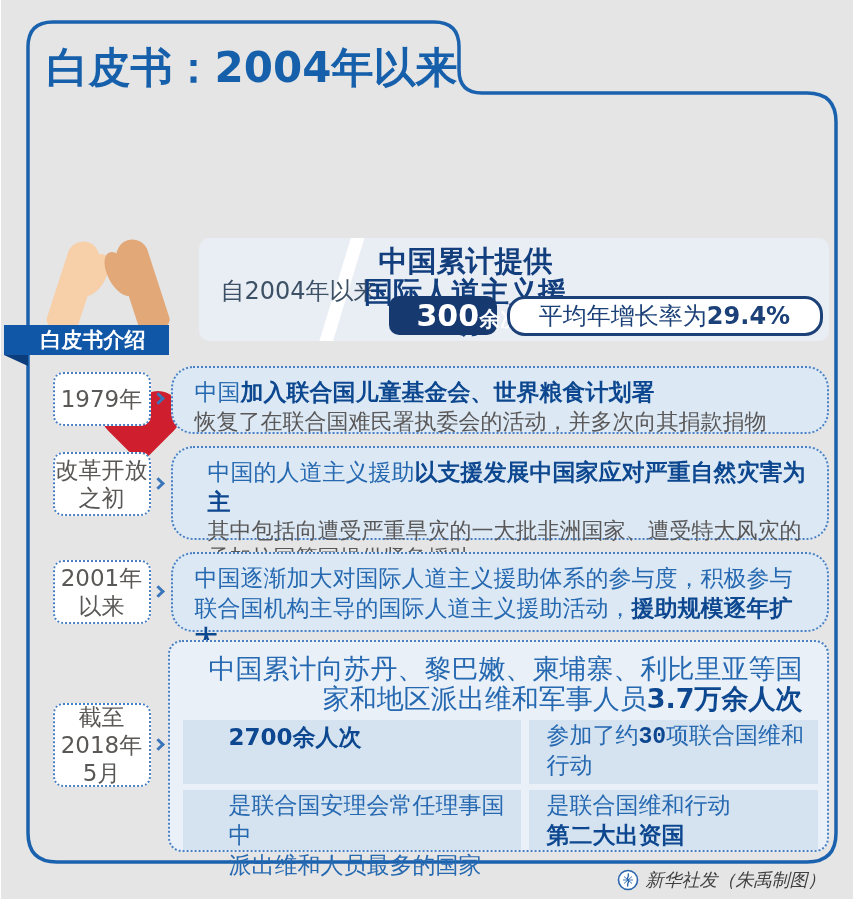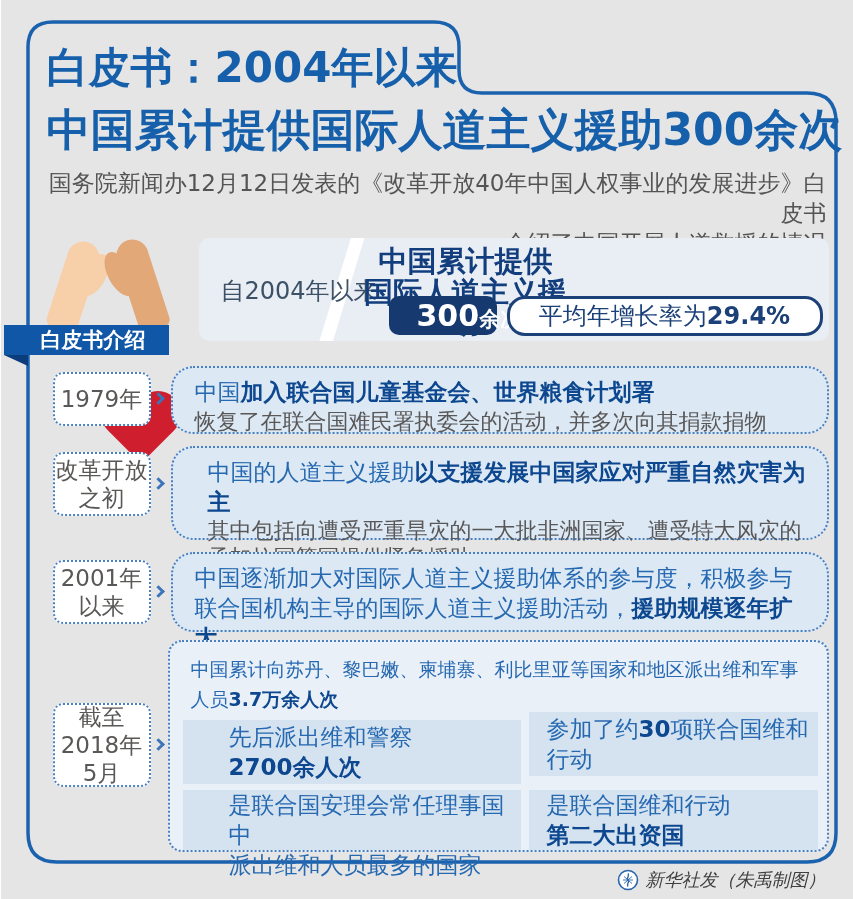--- a/index.html
+++ b/index.html
@@ -64,48 +64,43 @@
           border-right:3px solid #3b76ba; transform:rotate(45deg); }
   .cbox { position:absolute; left:170px; width:658px; border:2px dotted #4a80c2; border-radius:22px;
           background:#dce9f5; padding:9px 16px 8px 22px; font-size:23px; line-height:30px; }
   .t-blue { color:#2669b1; }
   .t-navy { color:#0c478f; font-weight:bold; }
   .t-gray { color:#595757; font-size:22px; }
 
   
   .cbox4 { position:absolute; left:167px; top:640px; width:661px; height:212px;
            border:2px dotted #4a80c2; border-radius:14px; background:#e9f0f8; }
-  .s4-intro { position:absolute; left:21px; top:12px; width:620px; font-size:19px; line-height:30px; }
+  .s4-intro { position:absolute; left:13px; top:12px; width:620px; font-size:27px; line-height:30px;text-align:right; }
   .s4-cell { position:absolute; background:#d5e3f1; font-size:23px; line-height:30px; }
   .s4-tl { left:13px;  top:78px;  width:338px; height:64px; padding:2px 0 0 46px; }
-  .s4-tr { left:359px; top:70px;  width:289px; height:64px; padding:2px 0 0 18px; }
+  .s4-tr { left:359px; top:78px;  width:289px; height:64px; padding:2px 0 0 18px;font-family:Liberation Mono, monospace; }
   .s4-bl { left:13px;  top:148px; width:338px; height:60px; padding:0 0 12px 46px; }
   .s4-br { left:359px; top:148px; width:289px; height:60px; padding:0 0 0 18px; }
   .blockline { display:block; }
 
   
   .footer { position:absolute; right:27px; top:868px; display:flex; align-items:center; gap:7px;font-style:italic; }
   .credit { font-size:18px; color:#3f3f3f; white-space:nowrap; }
 </style>
 </head>
 <body>
 
 <div id="canvas">
 
   <svg id="frame-svg" width="853" height="899" viewBox="0 0 853 899">
     <path d="M 27 47 Q 27 22 52 22 L 433 22 Q 458 22 458 47 L 458 70 Q 458 93 481 93
              L 806 93 Q 835 93 835 122 L 835 833 Q 835 862 806 862 L 56 862 Q 27 862 27 833 Z" fill="none" stroke="#1b62ae" stroke-width="3.5"></path>
   </svg>
 
   <div class="title-line1">白皮书：2004年以来</div>
-  <div class="title-line2">中国累计提供国际人道主义援助300余次</div>
-  <div class="subtitle">
-    <span class="blockline">国务院新闻办12月12日发表的《改革开放40年中国人权事业的发展进步》白皮书</span>
-    <span class="blockline">介绍了中国开展人道救援的情况</span>
-  </div>
 
   <div class="hh">
     <div class="hand hand-left"></div>
     <div class="hand hand-right"></div>
     <div class="heart"></div>
     <div class="thumb thumb-left"></div>
     <div class="thumb thumb-right"></div>
   </div>
 
   <div class="stats">
@@ -158,21 +153,20 @@
     <span>截至</span>
     <span>2018年</span>
     <span>5月</span>
   </div>
   <span class="chev" style="left:153px; top:740px;"></span>
   <div class="cbox4">
     <div class="s4-intro">
       <span class="t-blue">中国累计向苏丹、黎巴嫩、柬埔寨、利比里亚等国家和地区派出维和军事人员</span><span class="t-navy">3.7万余人次</span>
     </div>
     <div class="s4-cell s4-tl">
-      <span class="blockline t-blue">先后派出维和警察</span>
       <span class="blockline t-navy">2700余人次</span>
     </div>
     <div class="s4-cell s4-tr">
       <span class="t-blue">参加了约</span><span class="t-navy">30</span><span class="t-blue">项联合国维和行动</span>
     </div>
     <div class="s4-cell s4-bl">
       <span class="blockline t-blue">是联合国安理会常任理事国中</span>
       <span class="blockline t-blue">派出维和人员最多的国家</span>
     </div>
     <div class="s4-cell s4-br">

